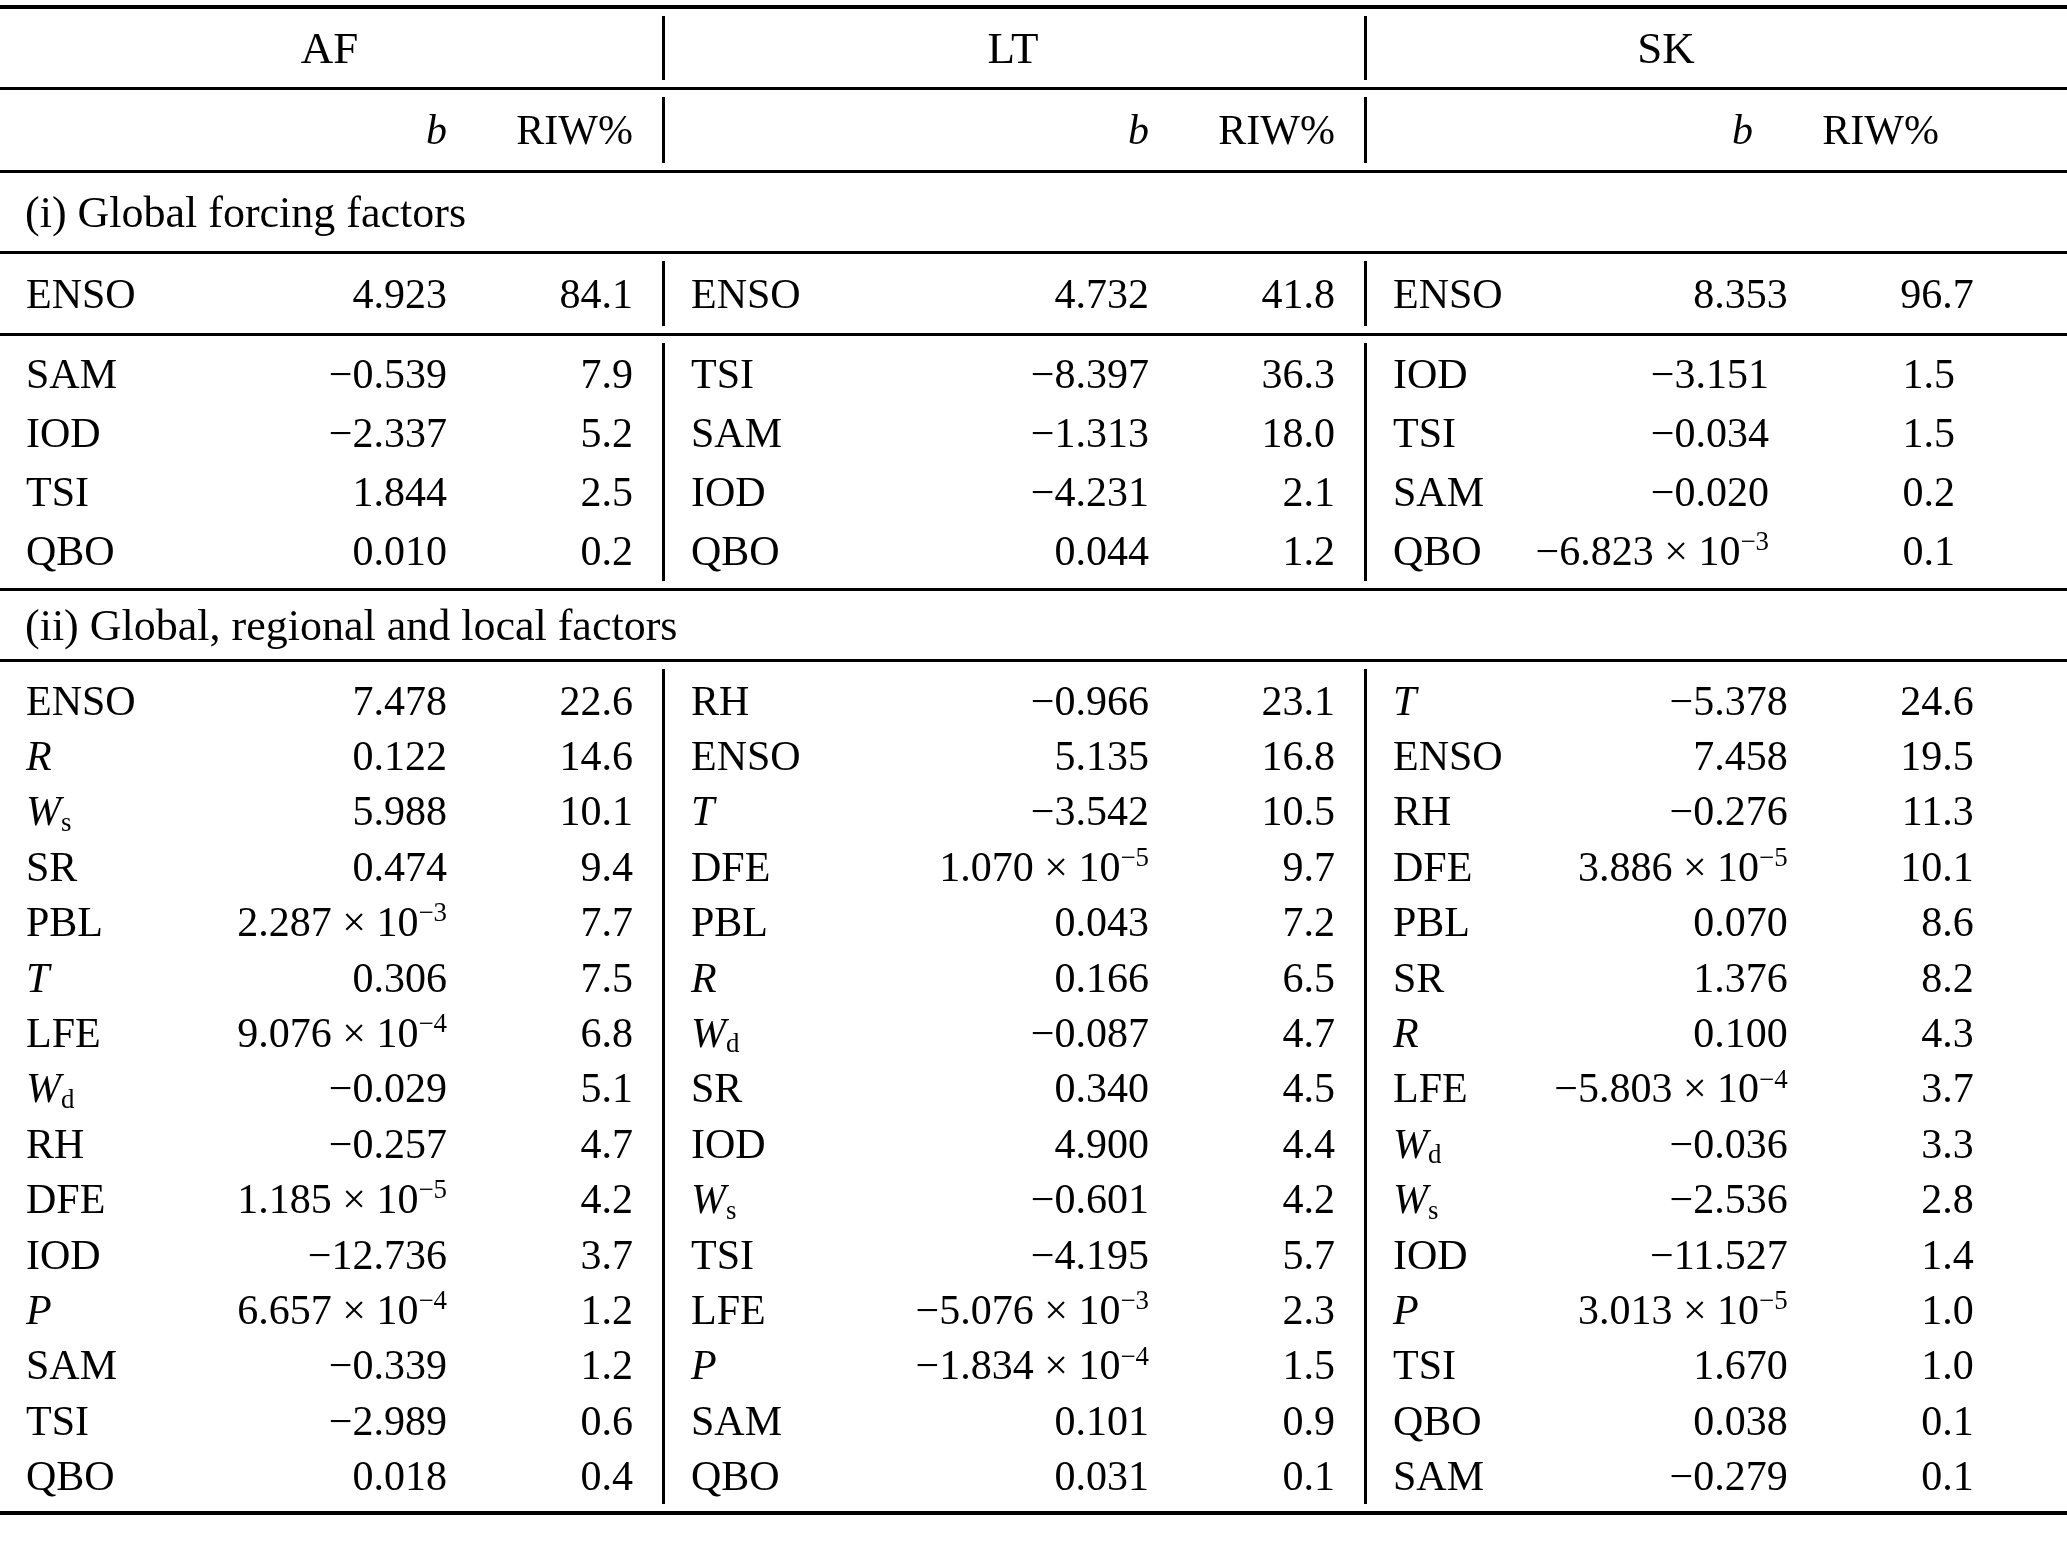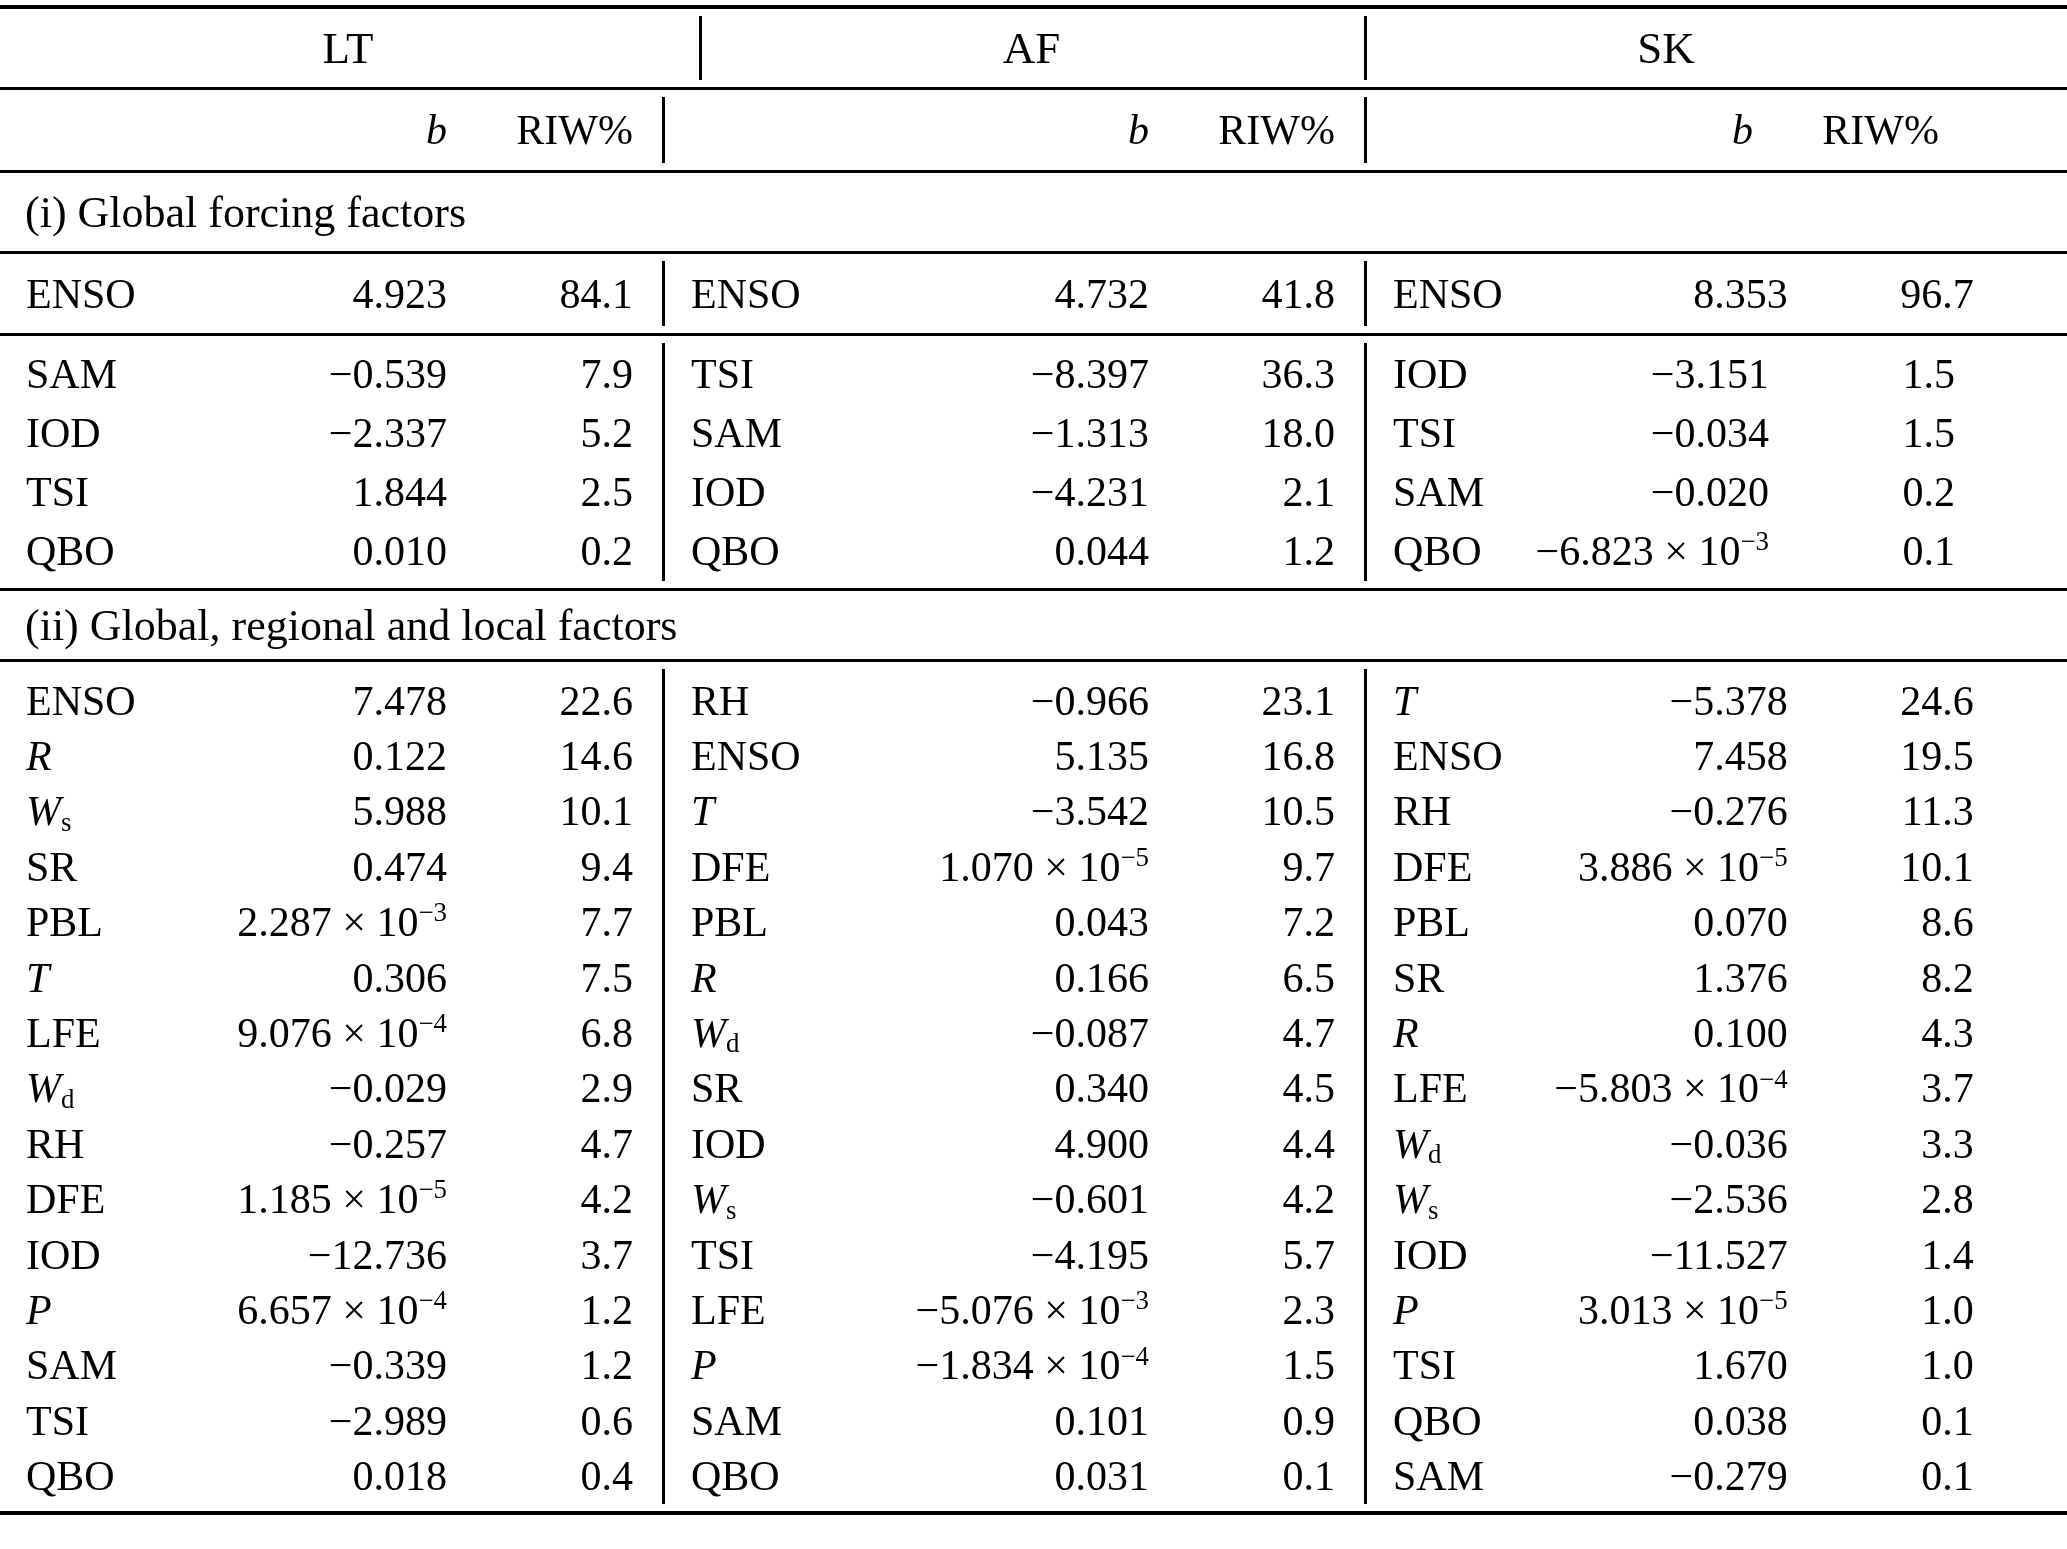--- a/index.html
+++ b/index.html
@@ -36,25 +36,25 @@
   .vsup{font-size:64%;position:relative;top:-0.55em;letter-spacing:0;}
   .bottom-space{height:22px;background:#fff;}
 </style>
 </head>
 <body>
 
 <div class="page">
   <div class="rule thick"></div>
 
   <div class="band head-band" id="band-head">
+      <div class="group g0 hasdiv">
+        <span class="group-title">AF</span>
+      </div>
       <div class="group g1 hasdiv">
         <span class="group-title">LT</span>
-      </div>
-      <div class="group g0 hasdiv">
-        <span class="group-title">AF</span>
       </div>
       <div class="group g2">
         <span class="group-title">SK</span>
       </div>
     </div>
   <div class="rule"></div>
 
   <div class="band subhead-band" id="band-subhead">
       <div class="group g0 hasdiv">
         <div class="cell-var"></div>
@@ -167,21 +167,21 @@
         <div class="cell-b">2.287 × 10<span class="vsup">−3</span></div>
         <div class="cell-riw">7.7</div>
         <div class="cell-var"><span class="it">T</span></div>
         <div class="cell-b">0.306</div>
         <div class="cell-riw">7.5</div>
         <div class="cell-var"><span>LFE</span></div>
         <div class="cell-b">9.076 × 10<span class="vsup">−4</span></div>
         <div class="cell-riw">6.8</div>
         <div class="cell-var"><span class="it">W</span><span class="vsub">d</span></div>
         <div class="cell-b">−0.029</div>
-        <div class="cell-riw">2.9</div>
+        <div class="cell-riw">5.1</div>
         <div class="cell-var"><span>RH</span></div>
         <div class="cell-b">−0.257</div>
         <div class="cell-riw">4.7</div>
         <div class="cell-var"><span>DFE</span></div>
         <div class="cell-b">1.185 × 10<span class="vsup">−5</span></div>
         <div class="cell-riw">4.2</div>
         <div class="cell-var"><span>IOD</span></div>
         <div class="cell-b">−12.736</div>
         <div class="cell-riw">3.7</div>
         <div class="cell-var"><span class="it">P</span></div>

